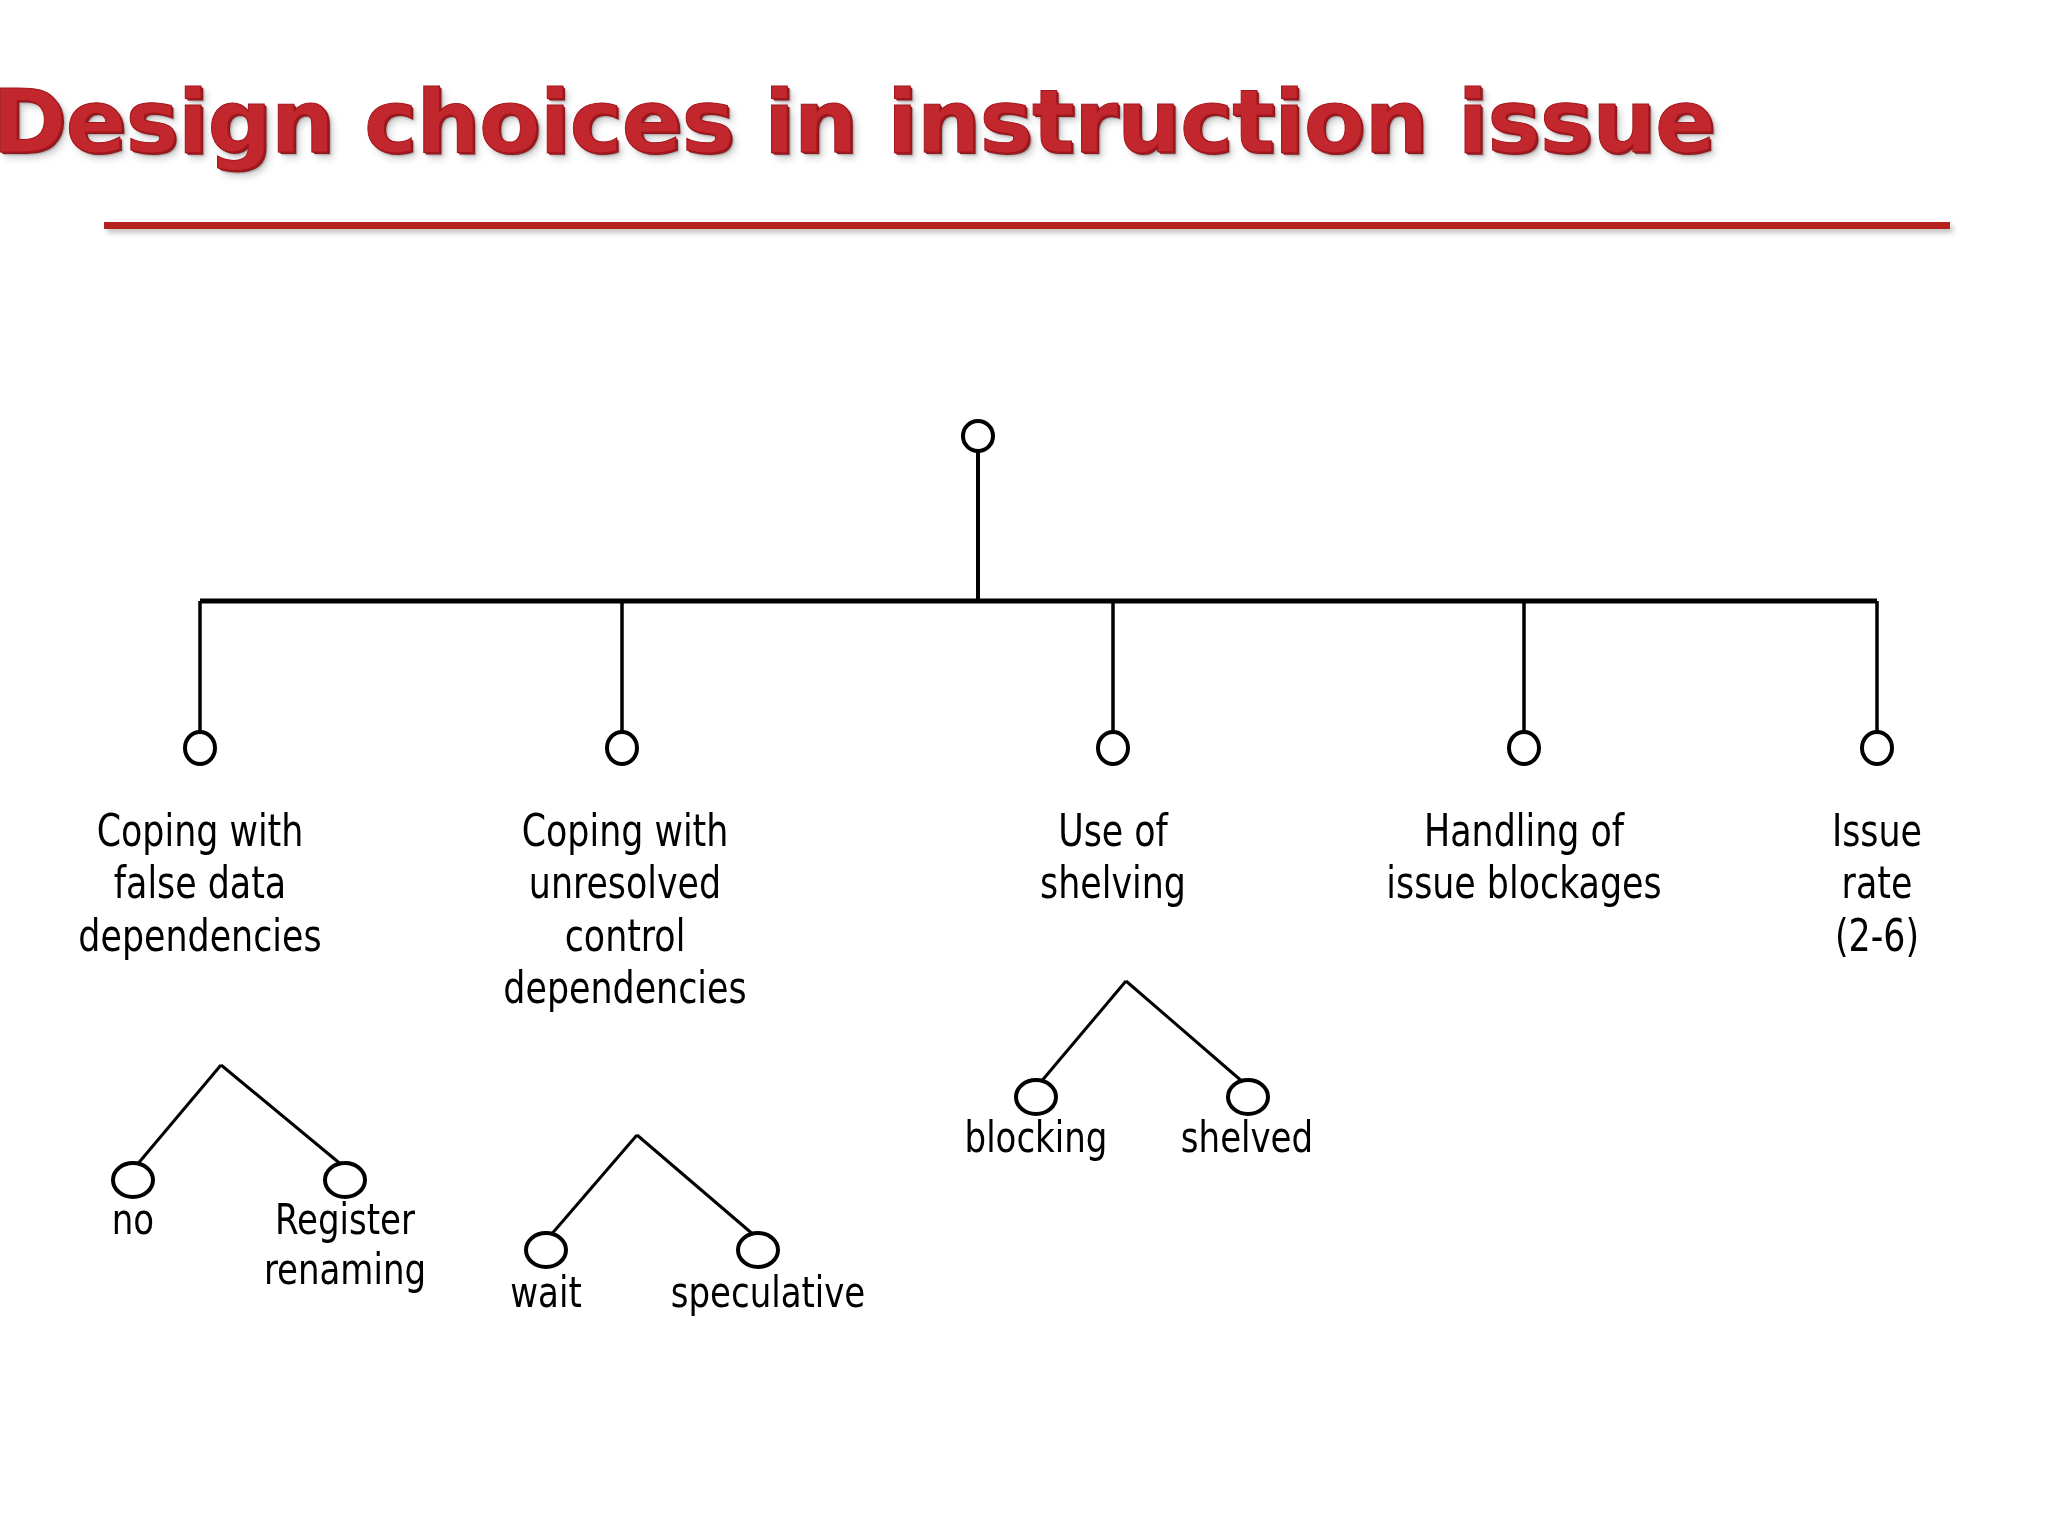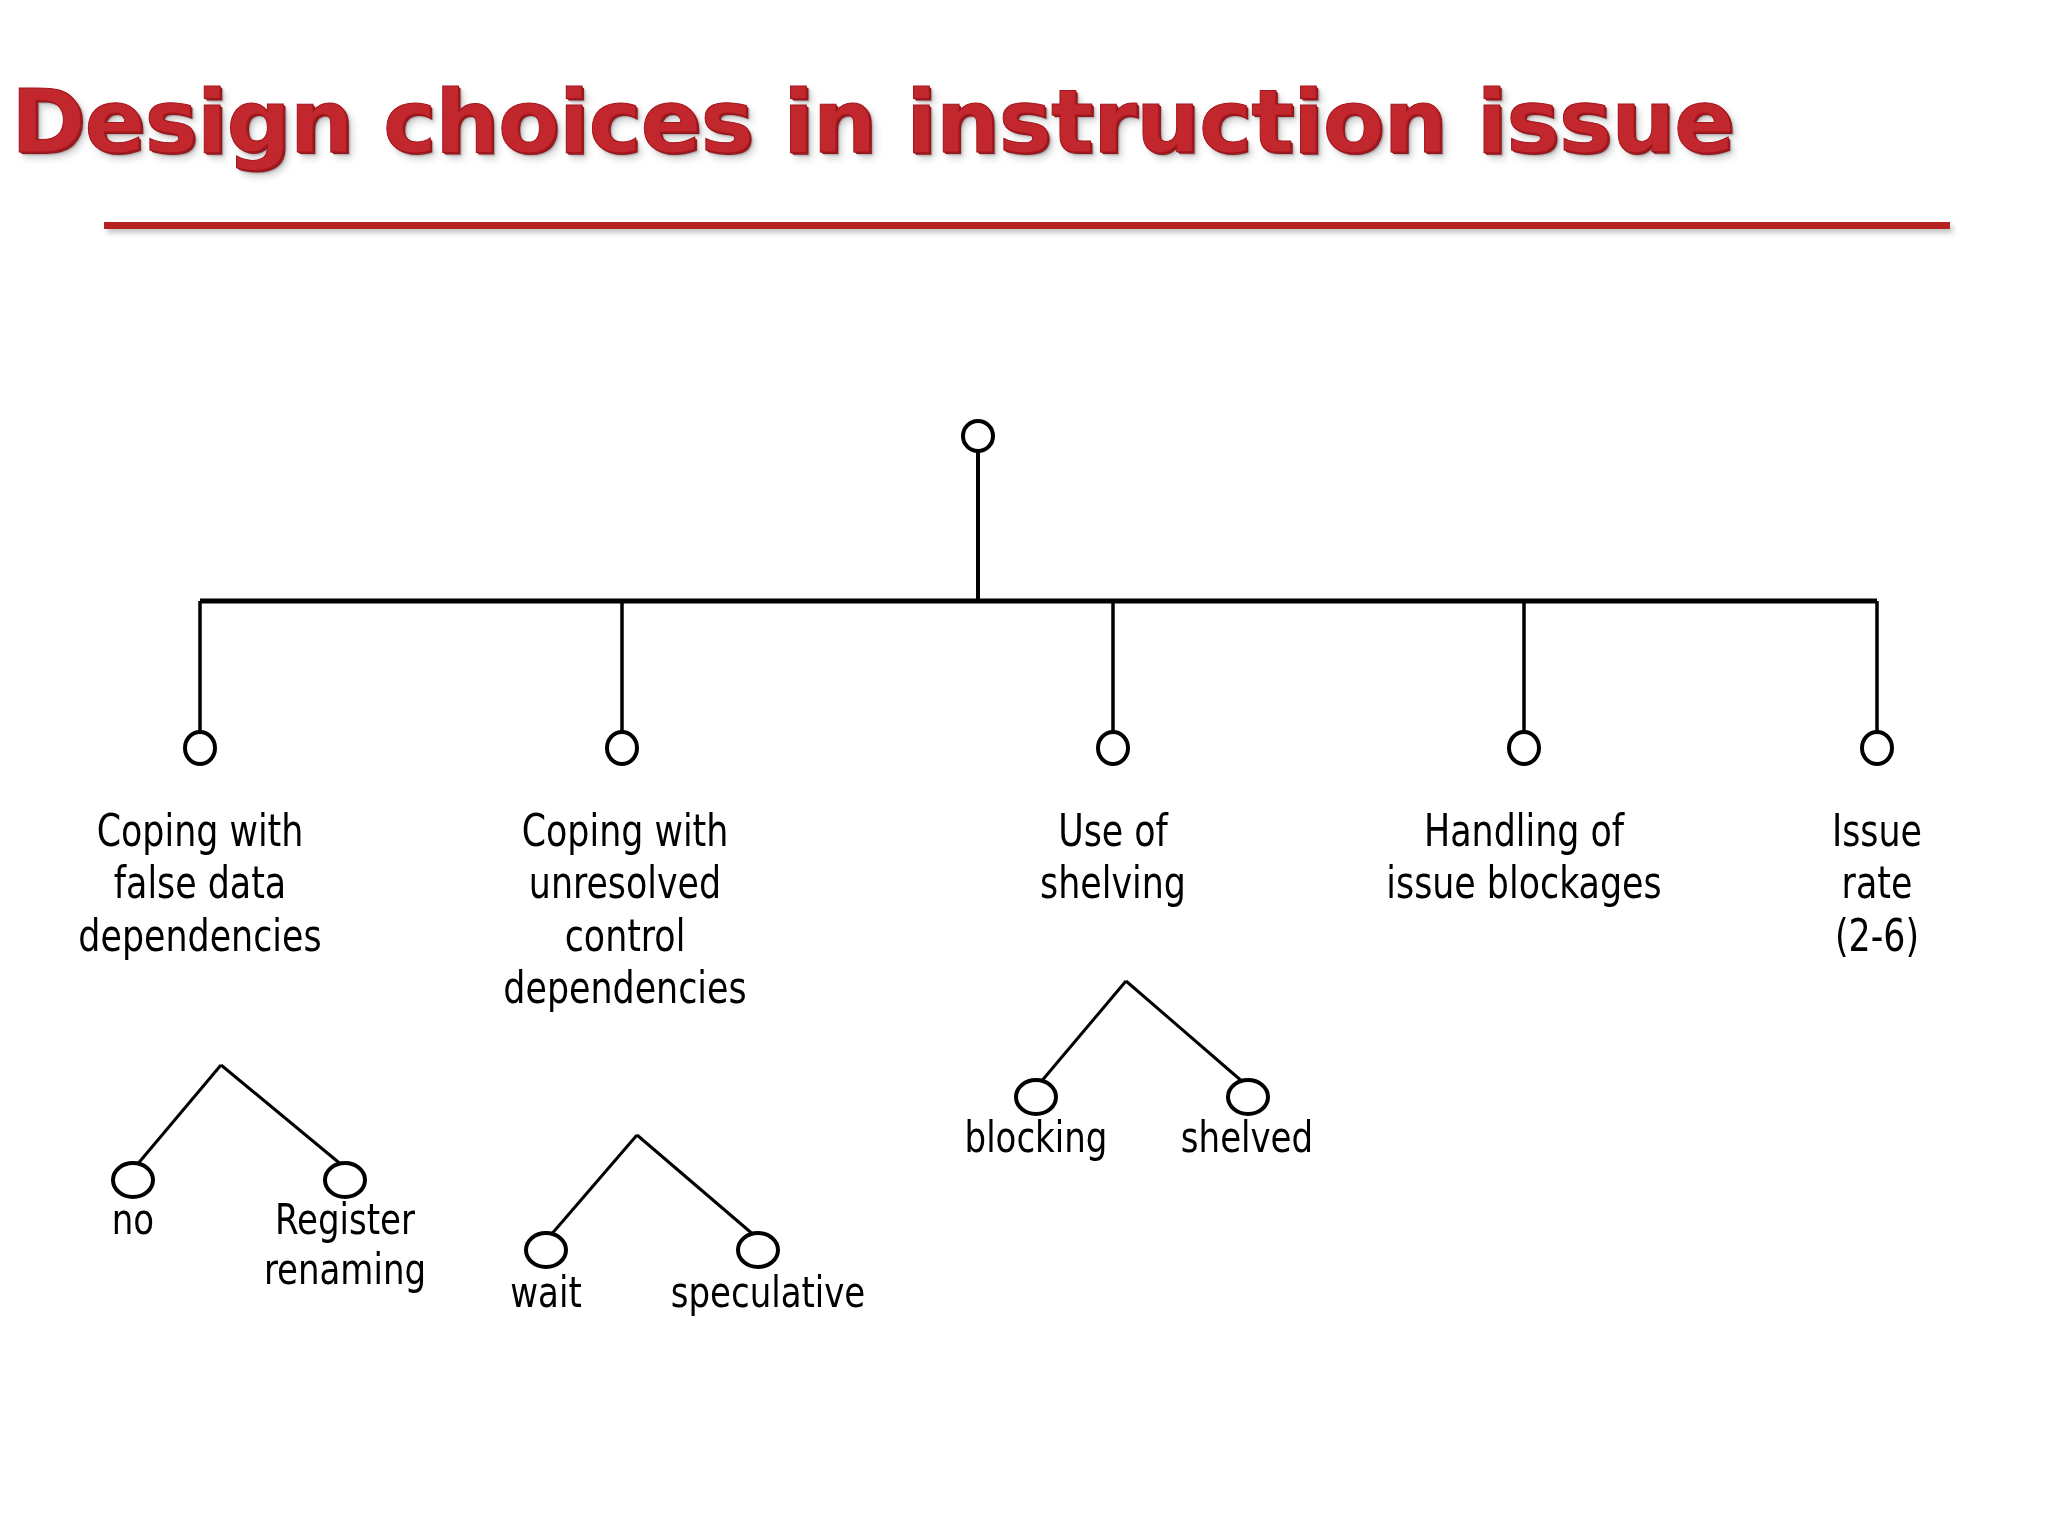--- a/index.html
+++ b/index.html
@@ -21,22 +21,21 @@
     height: 1536px;
     background: #ffffff;
   }
 
   
   #title-block {
     position: absolute;
     left: 0;
     top: 78px;
     width: 1704px;
-    text-align: center;
-    padding-left: 20px;
+    text-align: right;
   }
   #slide-title {
     display: inline-block;
     font-family: "DejaVu Sans", sans-serif;
     font-weight: bold;
     font-size: 88px;
     line-height: 1.0;
     letter-spacing: -1px;
     color: #c1272d;
     padding: 0 6px 8px 6px;

